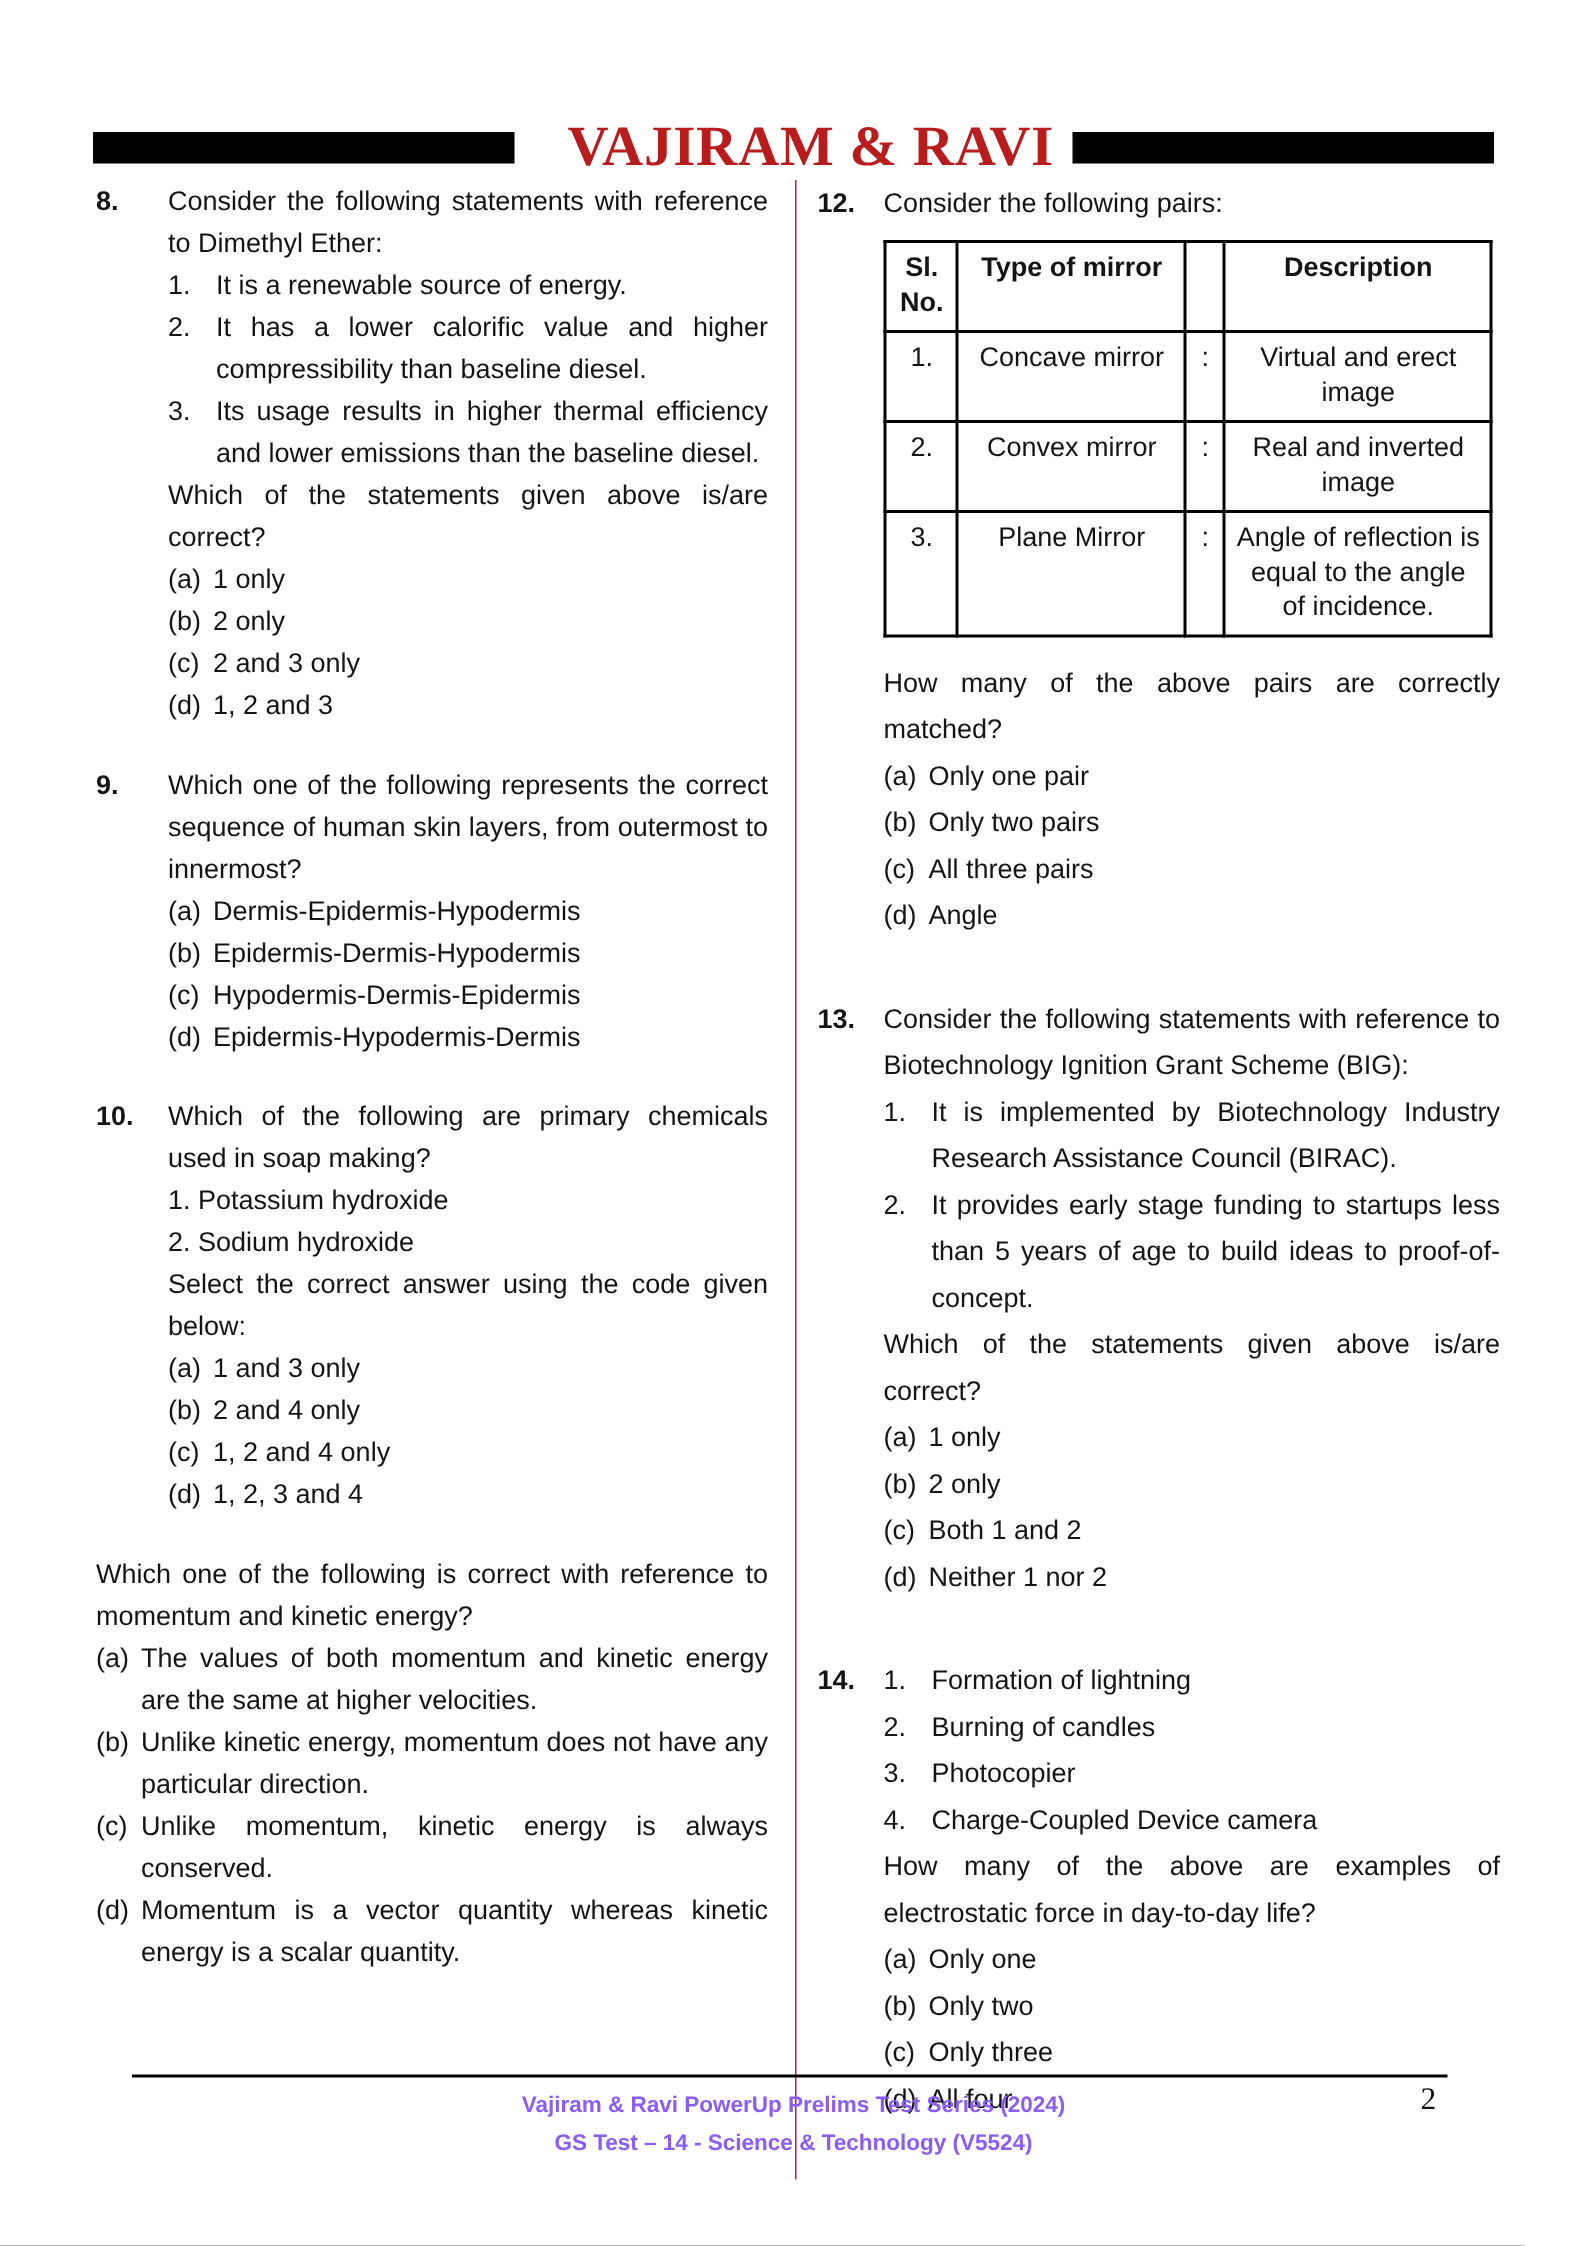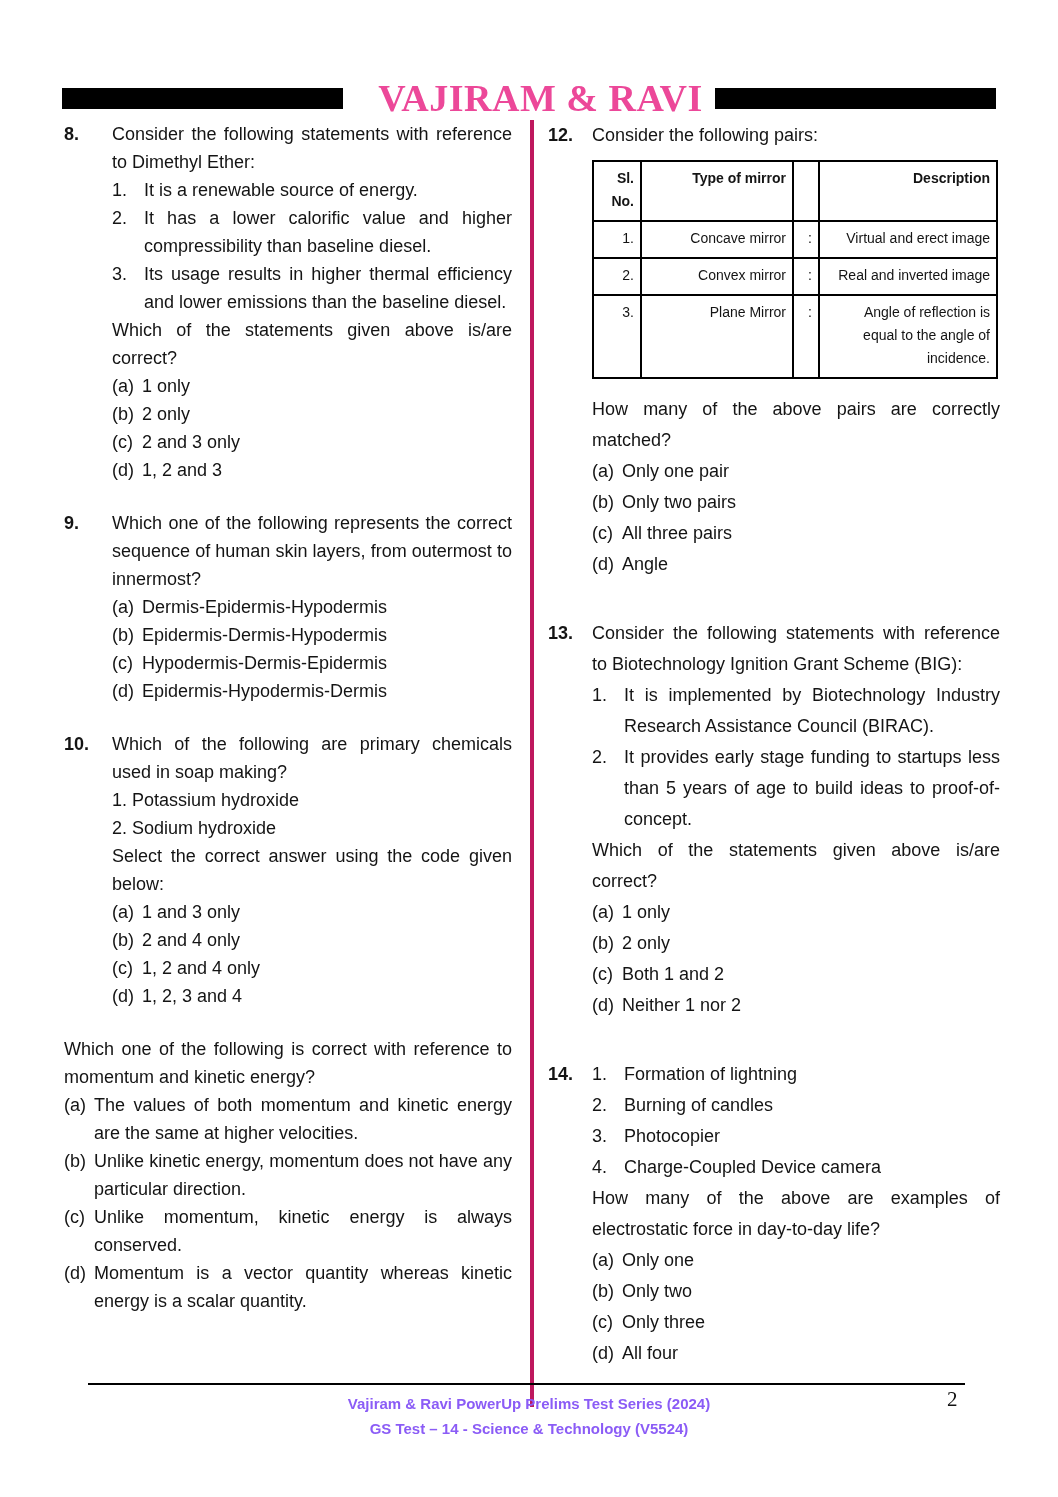--- a/index.html
+++ b/index.html
@@ -9,46 +9,46 @@
     position:relative; width:1058px; height:1497px;
     background:#ffffff; color:#141414; overflow:hidden;
     margin:0 auto;
   }
   
   .header { display:flex; align-items:center; margin:76px 62px 0 62px; gap:9px; }
   .hbar { height:21px; background:#000; flex:1; }
   .page-title {
     font-family:"Liberation Serif", serif; font-weight:bold;
     font-size:38px; line-height:44px; letter-spacing:0.5px;
-    white-space:nowrap; padding:0 3px; color:#ec4899;margin-left:23px;
+    white-space:nowrap; padding:0 3px; color:#b91c1c;margin-left:23px;
   }
   
   .columns { display:flex; margin:0 58px 0 64px; }
   .col-left  { width:466px; padding-right:18px; }
-  .col-right { flex:1; border-left:4px solid #be185d; padding-left:14px; }
+  .col-right { flex:1; border-left:1px solid #be185d; padding-left:14px; }
   .question { display:flex; font-size:18px; line-height:28px; margin-bottom:25px; }
   .col-right .question { line-height:31px; margin-bottom:38px; }
   .q-num { width:48px; flex-shrink:0; font-weight:bold; }
   .col-right .q-num { width:44px; }
   .q-body { flex:1; min-width:0; }
   .q-text { text-align:justify; }
   .q-item { display:flex; }
   .item-n { width:32px; flex-shrink:0; }
   .item-t { flex:1; text-align:justify; }
   .opt { display:flex; }
   .opt-l { width:30px; flex-shrink:0; }
   .opt-t { flex:1; text-align:justify; }
   
   .mirror-table {
     border-collapse:collapse; table-layout:fixed; width:404px;
     margin:9px 0 15px 0;
   }
   .mirror-table th, .mirror-table td {
-    border:2px solid #000; vertical-align:top; text-align:right;
-    font-size:14px; line-height:23px; padding:5px 6px 7px 7px;
+    border:2px solid #000; vertical-align:top; text-align:center;
+    font-size:18px; line-height:23px; padding:5px 6px 7px 7px;
   }
   .mirror-table th { font-weight:bold; }
   .col-sl { width:48px; } .col-type { width:152px; }
   .col-colon { width:26px; } .col-desc { width:178px; }
   .cell-colon { text-align:center; }
   
   .footer-rule { position:absolute; left:88px; width:877px; top:1383px; border-top:2px solid #000; }
   .footer-text { position:absolute; top:1391px; left:0; right:0; text-align:center; font-size:15px; line-height:25px; color:#8b5cf6;font-weight:bold; }
   .page-num { position:absolute; top:1387px; left:947px; font-family:"Liberation Serif", serif; font-size:21px; color:#111; }
 </style>

